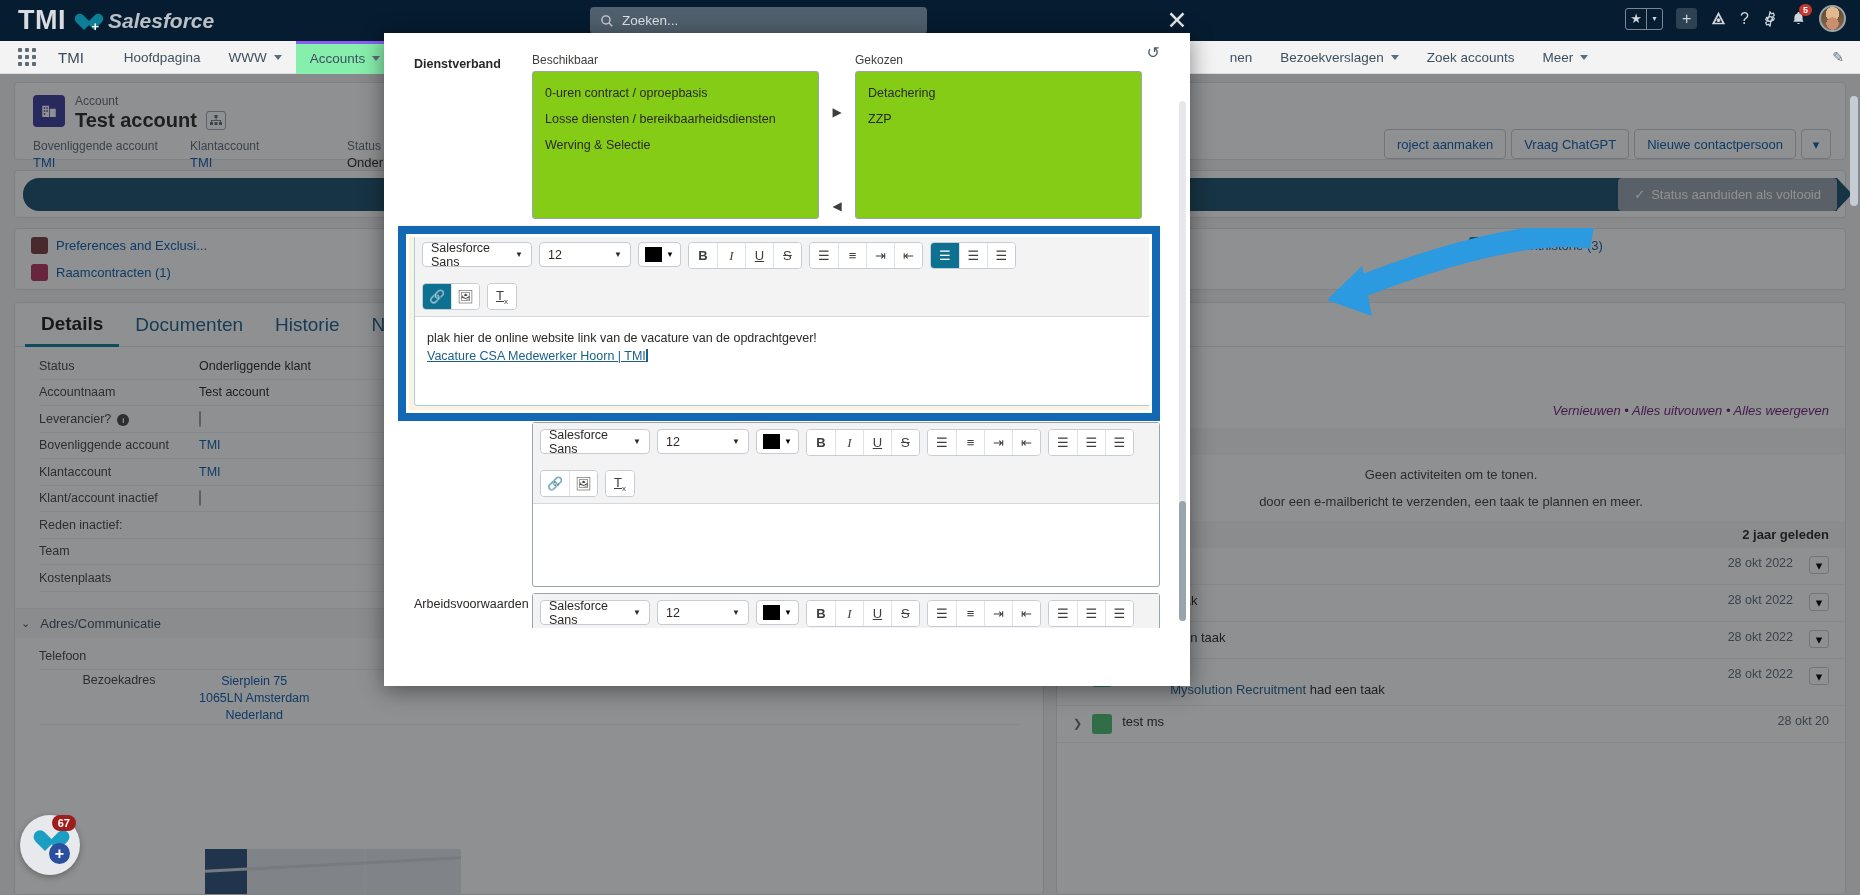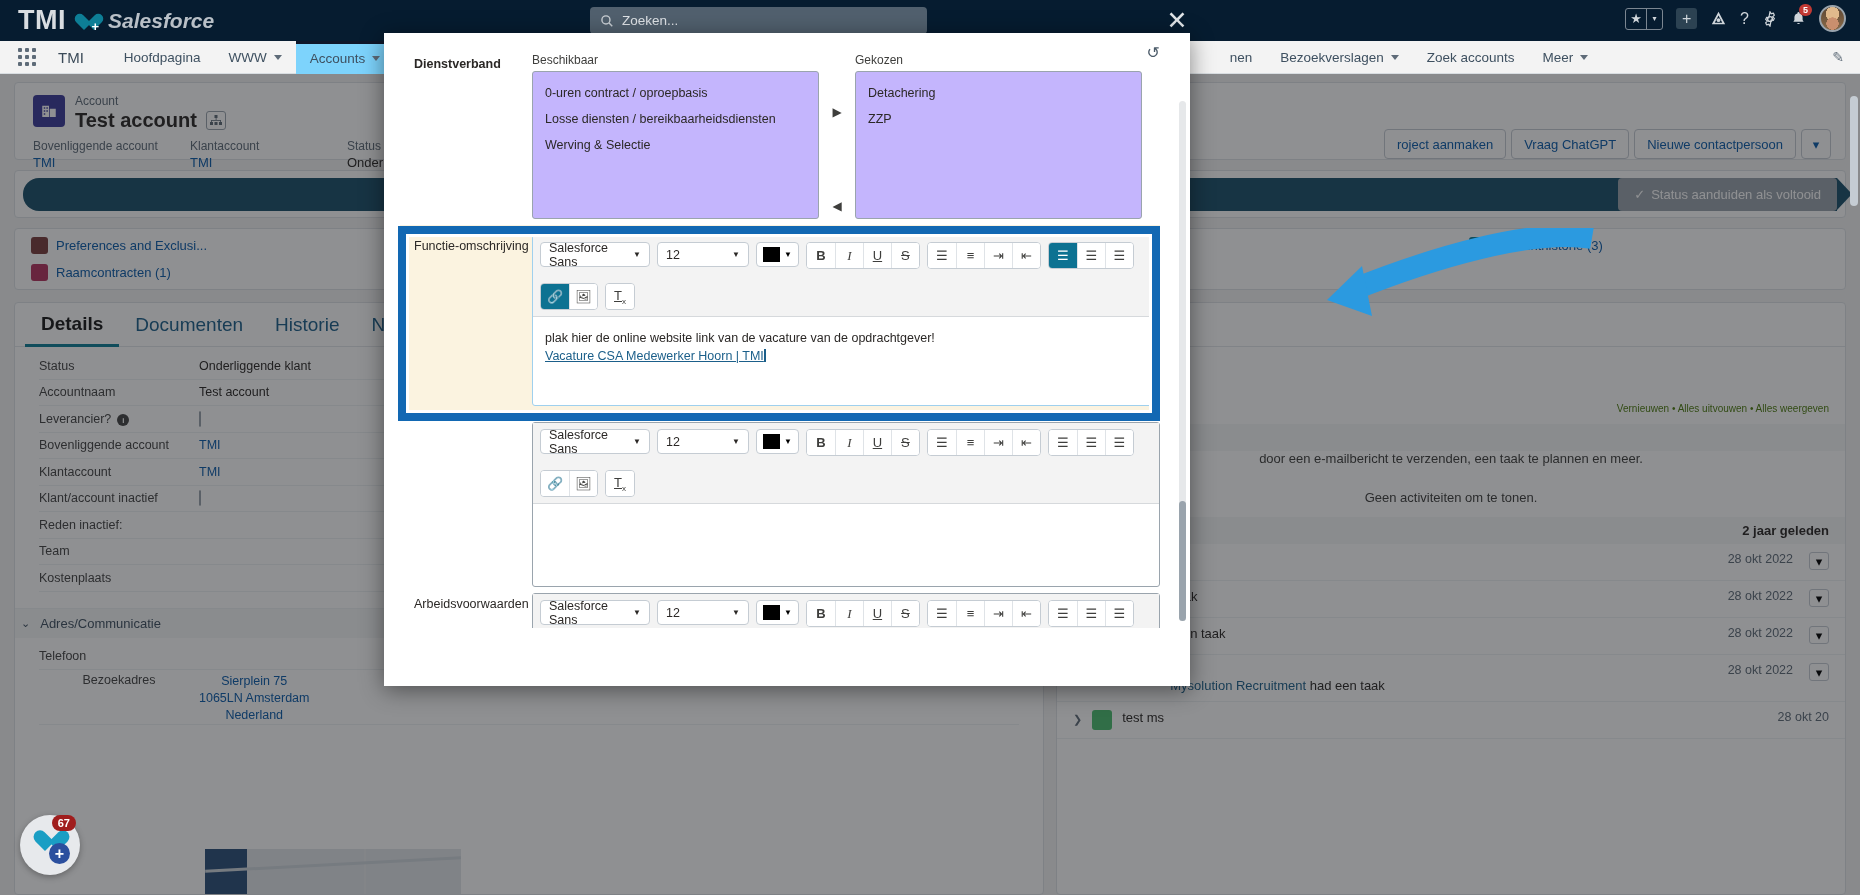--- a/index.html
+++ b/index.html
@@ -63,21 +63,21 @@
   
   .navbar{
     position:absolute; top:41px; left:0; right:0; height:33px; background:#f3f3f3;
     border-bottom:1px solid #d8dde1; display:flex; align-items:center; z-index:45;
   }
   .waffle{ margin-left:18px; display:grid; grid-template-columns:repeat(3,4px); grid-gap:3px; }
   .waffle i{ width:4px; height:4px; background:#5e6b78; border-radius:1px; display:block;}
   .nav-app{ margin-left:22px; font-size:15px; color:#3b4a58;}
   .nav-items{ display:flex; align-items:center; margin-left:26px; height:33px;}
   .nav-item{ display:flex; align-items:center; gap:7px; padding:0 14px; height:33px; font-size:13.5px; color:#3e5060; cursor:pointer;}
-  .nav-item.active{ background:#7dd3fc; border-top:3px solid #0f172a; }
+  .nav-item.active{ background:#86efac; border-top:3px solid #8b5cf6; }
   .caret{ width:0;height:0;border-left:4px solid transparent;border-right:4px solid transparent;border-top:5px solid #5e6b78;}
   .nav-right{ margin-left:auto; display:flex; align-items:center; padding-right:16px;}
   .pencil{ margin-left:14px; color:#5e6b78; font-size:14px;}
 
   
   .rec-hdr{ position:absolute; top:82px; left:14px; right:14px; height:78px; background:#fff; border:1px solid #dfe3e7; border-radius:4px; }
   .rec-icon{ position:absolute; left:18px; top:12px; width:32px; height:32px; background:#3b3a99; border-radius:4px; display:flex;align-items:center;justify-content:center;}
   .rec-icon svg{ width:18px;height:18px;}
   .rec-label{ position:absolute; left:60px; top:11px; font-size:12px; color:#5e6b78;}
   .rec-title{ position:absolute; left:60px; top:26px; font-size:20px; font-weight:700; color:#2b2826; display:flex; align-items:center; gap:9px;}
@@ -145,21 +145,21 @@
   
   .right-card{ position:absolute; top:302px; right:14px; width:790px; bottom:0; background:#fff;border:1px solid #dfe3e7;border-radius:4px;}
   .rtabs{ display:flex; padding:0 16px; height:44px; border-bottom:1px solid #e2e6ea;}
   .rtab{ padding:0 16px; height:44px; display:flex;align-items:center;font-size:14px;color:#1b5f8a;}
   .rbar{ padding:10px 16px; display:flex; align-items:center; gap:8px;}
   .rsel{ border:1px solid #c5ccd3;border-radius:4px;height:30px;display:flex;align-items:center;}
   .rsel .a{ padding:0 12px; font-size:13px;color:#0b5cab;}
   .rsel .b{ width:28px;border-left:1px solid #c5ccd3;display:flex;align-items:center;justify-content:center;}
   .rfilters{ text-align:right; padding:0 16px; font-size:12.5px; color:#5e6b78;}
   .rgear{ display:inline-flex; width:26px;height:26px;border:1px solid #c5ccd3;border-radius:4px;align-items:center;justify-content:center;margin-left:10px;vertical-align:middle;}
-  .rlinks{ text-align:right; padding:6px 16px 0; font-size:10px; color:#4d7c0f;}
+  .rlinks{ text-align:right; padding:6px 16px 0; font-size:13px; color:#701a75;font-style:italic;}
   .rsecthdr{ background:#f6f7f8; padding:6px 16px; font-size:13px;font-weight:700;color:#2b2826; margin-top:10px;}
   .rempty{ text-align:center; padding:12px 16px; font-size:13px; color:#3e3e3c;}
   .rtime{ text-align:right; padding:6px 16px; font-size:13px;font-weight:700;color:#2b2826; background:#f6f7f8;}
   .rrow{ display:flex; align-items:flex-start; gap:10px; padding:8px 16px; border-bottom:1px solid #eef1f3; font-size:13px;}
   .rrow .ch{ color:#5e6b78; font-size:11px; padding-top:3px;}
   .rico{ width:20px;height:20px;border-radius:3px; background:#4bbf6f; display:flex;align-items:center;justify-content:center; flex:0 0 auto;}
   .rtxt{ flex:1; color:#2b2826;}
   .rtxt a{ color:#1b5f8a; text-decoration:none;margin-left:48px;}
   .rdate{ color:#5e6b78; font-size:12.5px; white-space:nowrap;}
   .rcaret{ width:20px;height:18px;border:1px solid #c5ccd3;border-radius:3px;display:flex;align-items:center;justify-content:center;margin-left:6px;}
@@ -172,21 +172,21 @@
   .modal-body{ position:absolute; left:0; right:0; top:0; bottom:58px; overflow:hidden; padding: 20px 30px 0 30px;}
   .undo{ position:absolute; right:30px; top:10px; color:#4a5a68; font-size:16px;}
 
   .frow{ display:flex; margin-bottom:6px;justify-content:space-between; }
   .flabel{ width:118px; font-size:12.5px; color:#2b2826; padding-top:4px; line-height:1.25;}
   .flabel.bold{ font-weight:700;}
 
   .dual{ display:flex; gap:0; align-items:flex-start; flex:1;}
   .dual-col{ width:287px;}
   .dual-cap{ font-size:12px; color:#3e3e3c; margin-bottom:4px;}
-  .dual-box{ height:148px; border:1px solid #9aa4ad; border-radius:3px; padding:8px 0; background:#c4b5fd;}
+  .dual-box{ height:148px; border:1px solid #9aa4ad; border-radius:3px; padding:8px 0; background:#84cc16;}
   .dual-opt{ font-size:12.5px; color:#2b2826; padding:6px 12px;}
   .dual-arrows{ width:36px; display:flex; flex-direction:column; align-items:center; justify-content:space-between; padding-top:52px; height:160px;}
   .dual-arrows span{ color:#3e3e3c; font-size:12px; }
 
   
   .rte{ flex:1; border:1px solid #9fd0ee; border-radius:3px; background:#fff; }
   .rte-toolbar{ background:#f3f3f3; border-bottom:1px solid #d6d9dc; padding:6px 7px; display:flex; flex-wrap:wrap; gap:7px;}
   .tb-group{ display:flex; border:1px solid #c5ccd3; border-radius:4px; background:#fff; overflow:hidden;}
   .tb-btn{ width:28px; height:25px; display:flex;align-items:center;justify-content:center; font-size:13px; color:#3e3e3c; cursor:pointer; background:#fff;}
   .tb-btn + .tb-btn{ border-left:1px solid #dfe3e7;}
@@ -406,22 +406,22 @@
         <div class="rtab">Log</div>
       </div>
       <div class="rbar">
         <div class="rsel">
           <span class="a"></span>
           <span class="b">▾</span>
         </div>
       </div>
       <div class="rlinks">Vernieuwen • Alles uitvouwen • Alles weergeven</div>
       <div class="rsecthdr">terstallig</div>
+      <div class="rempty">Geen activiteiten om te tonen.</div>
       <div class="rempty" style="padding-top:0">door een e-mailbericht te verzenden, een taak te plannen en meer.</div>
-      <div class="rempty">Geen activiteiten om te tonen.</div>
       <div class="rtime">2 jaar geleden</div>
       <div class="rrow">
         <span class="ch">❯</span>
         <span class="rico"></span>
         <span class="rtxt">ad een taak</span>
         <span class="rdate">28 okt 2022</span>
         <span class="rcaret">▾</span>
       </div>
       <div class="rrow">
         <span class="ch">❯</span>
@@ -587,21 +587,20 @@
             <div class="dual-cap">Gekozen</div>
             <div class="dual-box">
               <div class="dual-opt">Detachering</div>
               <div class="dual-opt">ZZP</div>
             </div>
           </div>
         </div>
       </div>
 
       <div class="frow" style="background:#fbf3e0;padding:10px 0 10px 14px;margin-left:-14px;">
-        <div class="flabel">Functie-omschrijving</div>
         <div class="rte">
           <div class="rte-toolbar">
             <div class="tb-sel" style="width:110px">
               <span>Salesforce Sans</span>
                 <span class="sc">▼</span>
             </div>
             <div class="tb-sel" style="width:92px">
               <span>12</span>
                 <span class="sc">▼</span>
             </div>

